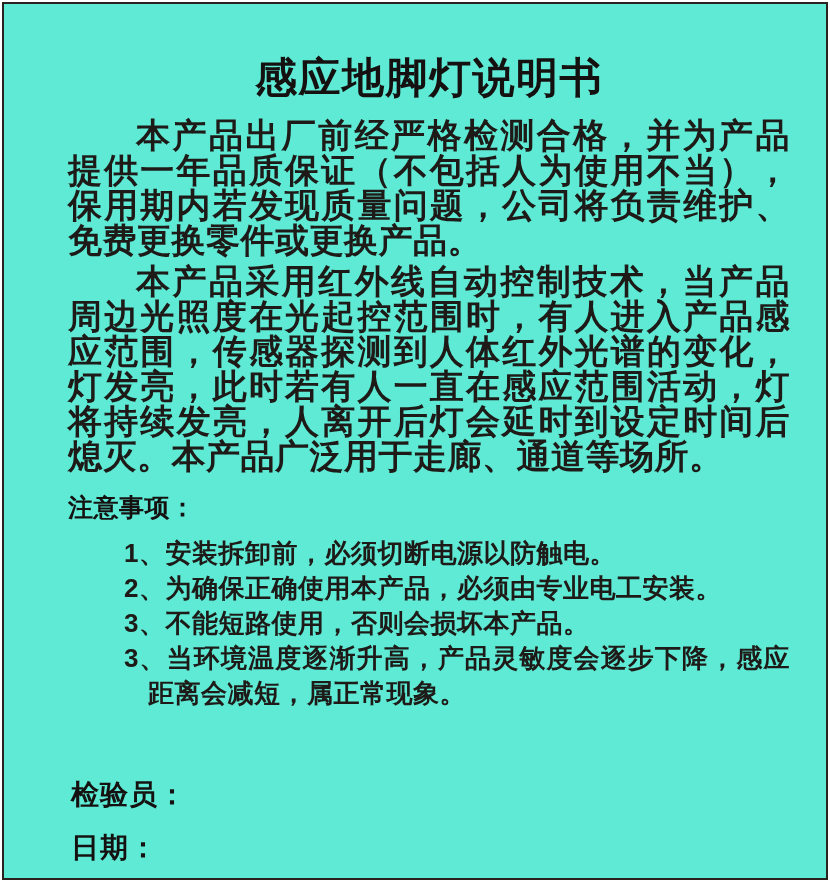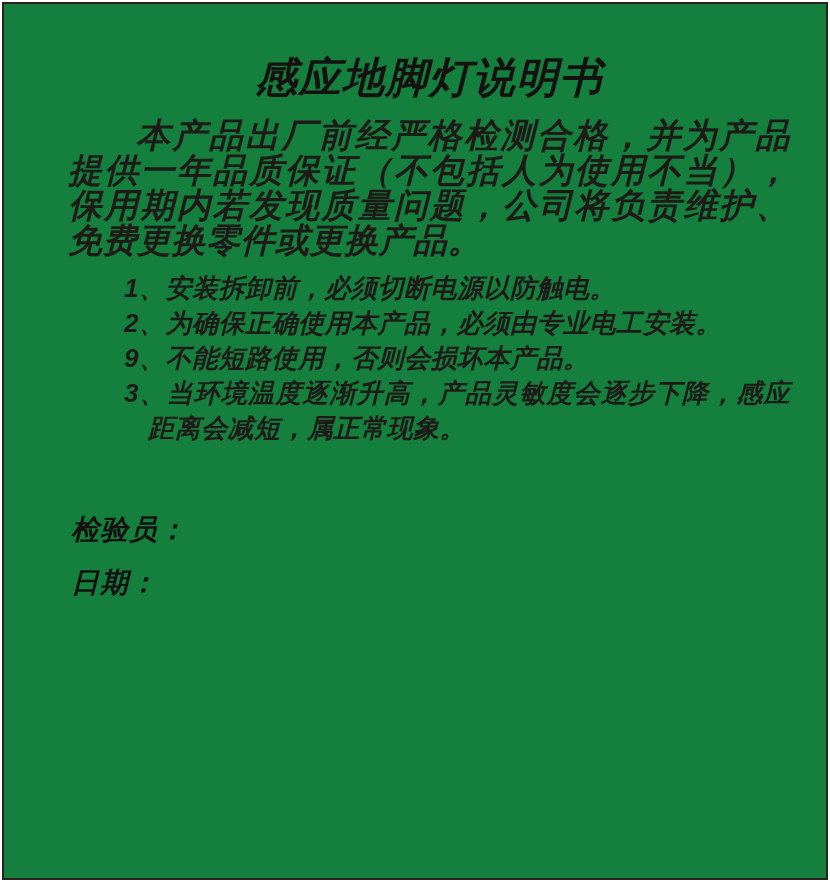--- a/index.html
+++ b/index.html
@@ -15,24 +15,23 @@
     font-family: "Liberation Sans", sans-serif;
     overflow: hidden;
   }
   .sheet {
     position: absolute;
     left: 2px;
     top: 2px;
     right: 2px;
     bottom: 6px;
     border: 2px solid #2a221f;
-    background: #15803d;
+    background: #5eead4;
     box-sizing: border-box;
     color: #1e1a18;
-    font-style: italic;
   }
   .content {
     padding: 0 36px 0 64px;
   }
   .doc-title {
     margin: 0;
     padding-top: 50px;
     font-size: 42px;
     line-height: 48px;
     font-weight: 700;
@@ -105,26 +104,28 @@
 
 <div class="page">
   <div class="sheet">
     <div class="content">
 
       <h1 class="doc-title">感应地脚灯说明书</h1>
 
       <p class="para intro">本产品出厂前经严格检测合格，并为产品提供一年品质保证（不包括人为使用不当），保用期内若发现质量问题，公司将负责维护、免费更换零件或更换产品。</p>
 
 
+      <p class="para features-body">本产品采用红外线自动控制技术，当产品周边光照度在光起控范围时，有人进入产品感应范围，传感器探测到人体红外光谱的变化，灯发亮，此时若有人一直在感应范围活动，灯将持续发亮，人离开后灯会延时到设定时间后熄灭。本产品广泛用于走廊、通道等场所。</p>
 
+      <h2 class="section-heading heading-notes">注意事项：</h2>
 
       <div class="notes-list">
         <div class="note-item">1、安装拆卸前，必须切断电源以防触电。</div>
         <div class="note-item">2、为确保正确使用本产品，必须由专业电工安装。</div>
-        <div class="note-item">9、不能短路使用，否则会损坏本产品。</div>
+        <div class="note-item">3、不能短路使用，否则会损坏本产品。</div>
         <div class="note-item">3、当环境温度逐渐升高，产品灵敏度会逐步下降，感应距离会减短，属正常现象。</div>
       </div>
 
       <div class="signature-block">
         <div class="signature-line inspector-line">检验员：</div>
         <div class="signature-line date-line">日期：</div>
       </div>
 
     </div>
   </div>

